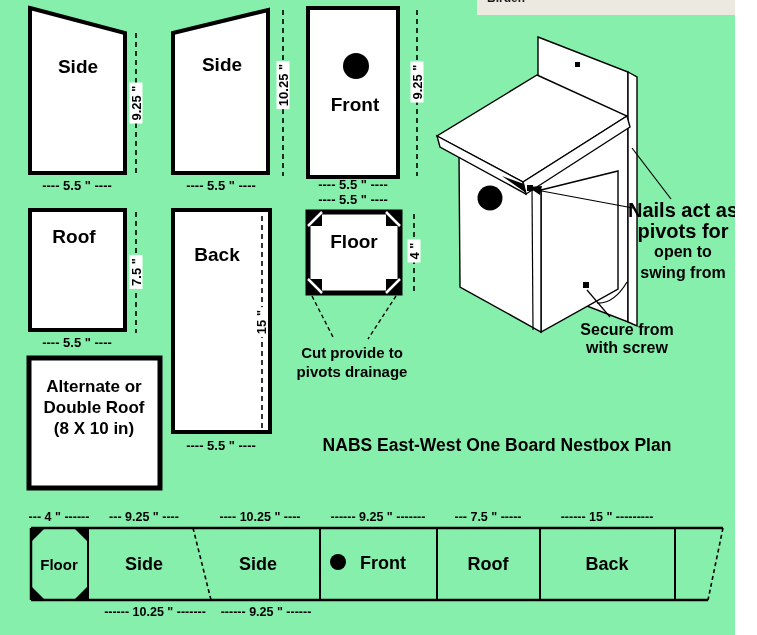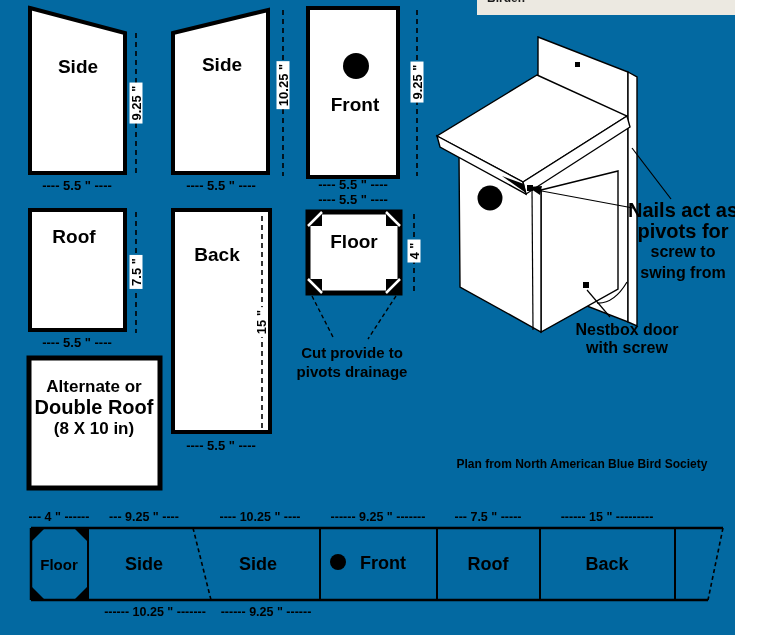--- a/index.html
+++ b/index.html
@@ -1,17 +1,17 @@
 <!DOCTYPE html>
 <html><head>
 <meta charset="utf-8">
 <style>
   html,body { margin:0; padding:0; background:#fff; }
   #canvas {
-    position:relative; width:735px; height:635px; background:#0369a1;
+    position:relative; width:735px; height:635px; background:#86efac;
     font-family:"Liberation Sans", sans-serif; color:#000; overflow:hidden;text-decoration:underline;
   }
   #plan-svg { position:absolute; left:0; top:0; }
   .lbl {
     position:absolute; transform:translate(-50%,-50%);
     font-weight:bold; white-space:nowrap; color:#000; line-height:1;
   }
   .vdim {
     position:absolute; transform:translate(-50%,-50%) rotate(-90deg);
     font-weight:bold; white-space:nowrap; background:#fff; padding:0 3px; line-height:1;
@@ -129,35 +129,35 @@
   <span class="lbl" style="left:221px;top:445px;font-size:13px">---- 5.5 " ----</span>
 
   <span class="vdim" style="left:136px;top:103px;font-size:13px">9.25 "</span>
   <span class="vdim" style="left:283px;top:85px;font-size:13px">10.25 "</span>
   <span class="vdim" style="left:417px;top:82px;font-size:13px">9.25 "</span>
   <span class="vdim" style="left:136px;top:272px;font-size:13px">7.5 "</span>
   <span class="vdim" style="left:414px;top:251px;font-size:13px">4 "</span>
   <span class="vdim" style="left:261px;top:322px;font-size:13px">15 "</span>
 
   <span class="lbl" style="left:94px;top:386px;font-size:17px">Alternate or</span>
-  <span class="lbl" style="left:94px;top:407px;font-size:20px">Double Roof</span>
+  <span class="lbl" style="left:94px;top:407px;font-size:17px">Double Roof</span>
   <span class="lbl" style="left:94px;top:428px;font-size:17px">(8 X 10 in)</span>
 
   <span class="lbl" style="left:352px;top:352px;font-size:15px">Cut provide to</span>
   <span class="lbl" style="left:352px;top:371px;font-size:15px">pivots drainage</span>
 
   <span class="lbl" style="left:683px;top:210px;font-size:20px">Nails act as</span>
   <span class="lbl" style="left:683px;top:231px;font-size:20px">pivots for</span>
-  <span class="lbl" style="left:683px;top:252px;font-size:16px">screw to</span>
+  <span class="lbl" style="left:683px;top:252px;font-size:16px">open to</span>
   <span class="lbl" style="left:683px;top:273px;font-size:16px">swing from</span>
 
-  <span class="lbl" style="left:627px;top:330px;font-size:16px">Nestbox door</span>
+  <span class="lbl" style="left:627px;top:330px;font-size:16px">Secure from</span>
   <span class="lbl" style="left:627px;top:348px;font-size:16px">with screw</span>
 
-  <span class="lbl" style="left:582px;top:464px;font-size:12px">Plan from North American Blue Bird Society</span>
+  <span class="lbl" style="left:497px;top:446px;font-size:17.5px">NABS East-West One Board Nestbox Plan</span>
 
   <span class="lbl" style="left:59px;top:517px;font-size:12.5px">--- 4 " ------</span>
   <span class="lbl" style="left:144px;top:517px;font-size:12.5px">--- 9.25 " ----</span>
   <span class="lbl" style="left:260px;top:517px;font-size:12.5px">---- 10.25 " ----</span>
   <span class="lbl" style="left:378px;top:517px;font-size:12.5px">------ 9.25 " -------</span>
   <span class="lbl" style="left:488px;top:517px;font-size:12.5px">--- 7.5 " -----</span>
   <span class="lbl" style="left:607px;top:517px;font-size:12.5px">------ 15 " ---------</span>
 
   <span class="lbl" style="left:59px;top:564px;font-size:15px">Floor</span>
   <span class="lbl" style="left:144px;top:564px;font-size:18px">Side</span>

